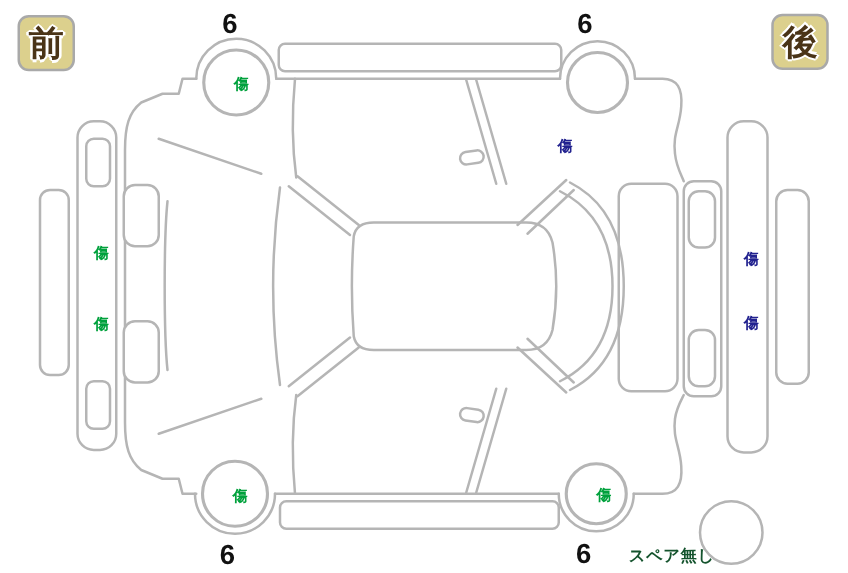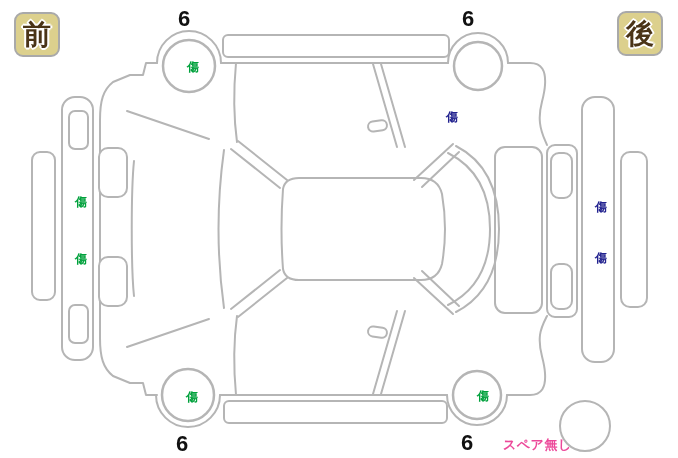--- a/index.html
+++ b/index.html
@@ -22,21 +22,21 @@
   .mark{
     position:absolute;transform:translate(-50%,-50%);
     font-size:12px;font-weight:bold;line-height:1;white-space:nowrap;
   }
   .count{
     position:absolute;transform:translate(-50%,-50%);
     font-size:22px;font-weight:bold;color:#111;line-height:1;
   }
   .spare-label{
     position:absolute;left:503px;top:436px;
-    font-size:13px;font-weight:bold;color:#ec4899;letter-spacing:0.5px;white-space:nowrap;text-align:right;
+    font-size:13px;font-weight:bold;color:#14532d;letter-spacing:0.5px;white-space:nowrap;text-align:right;
   }
 </style>
 </head>
 <body>
 
 <div class="stage">
 
   <svg width="678" height="458" viewBox="0 0 678 458" fill="none" stroke="#b5b5b5" stroke-width="2" stroke-linecap="round" stroke-linejoin="round">
 
     <g>

